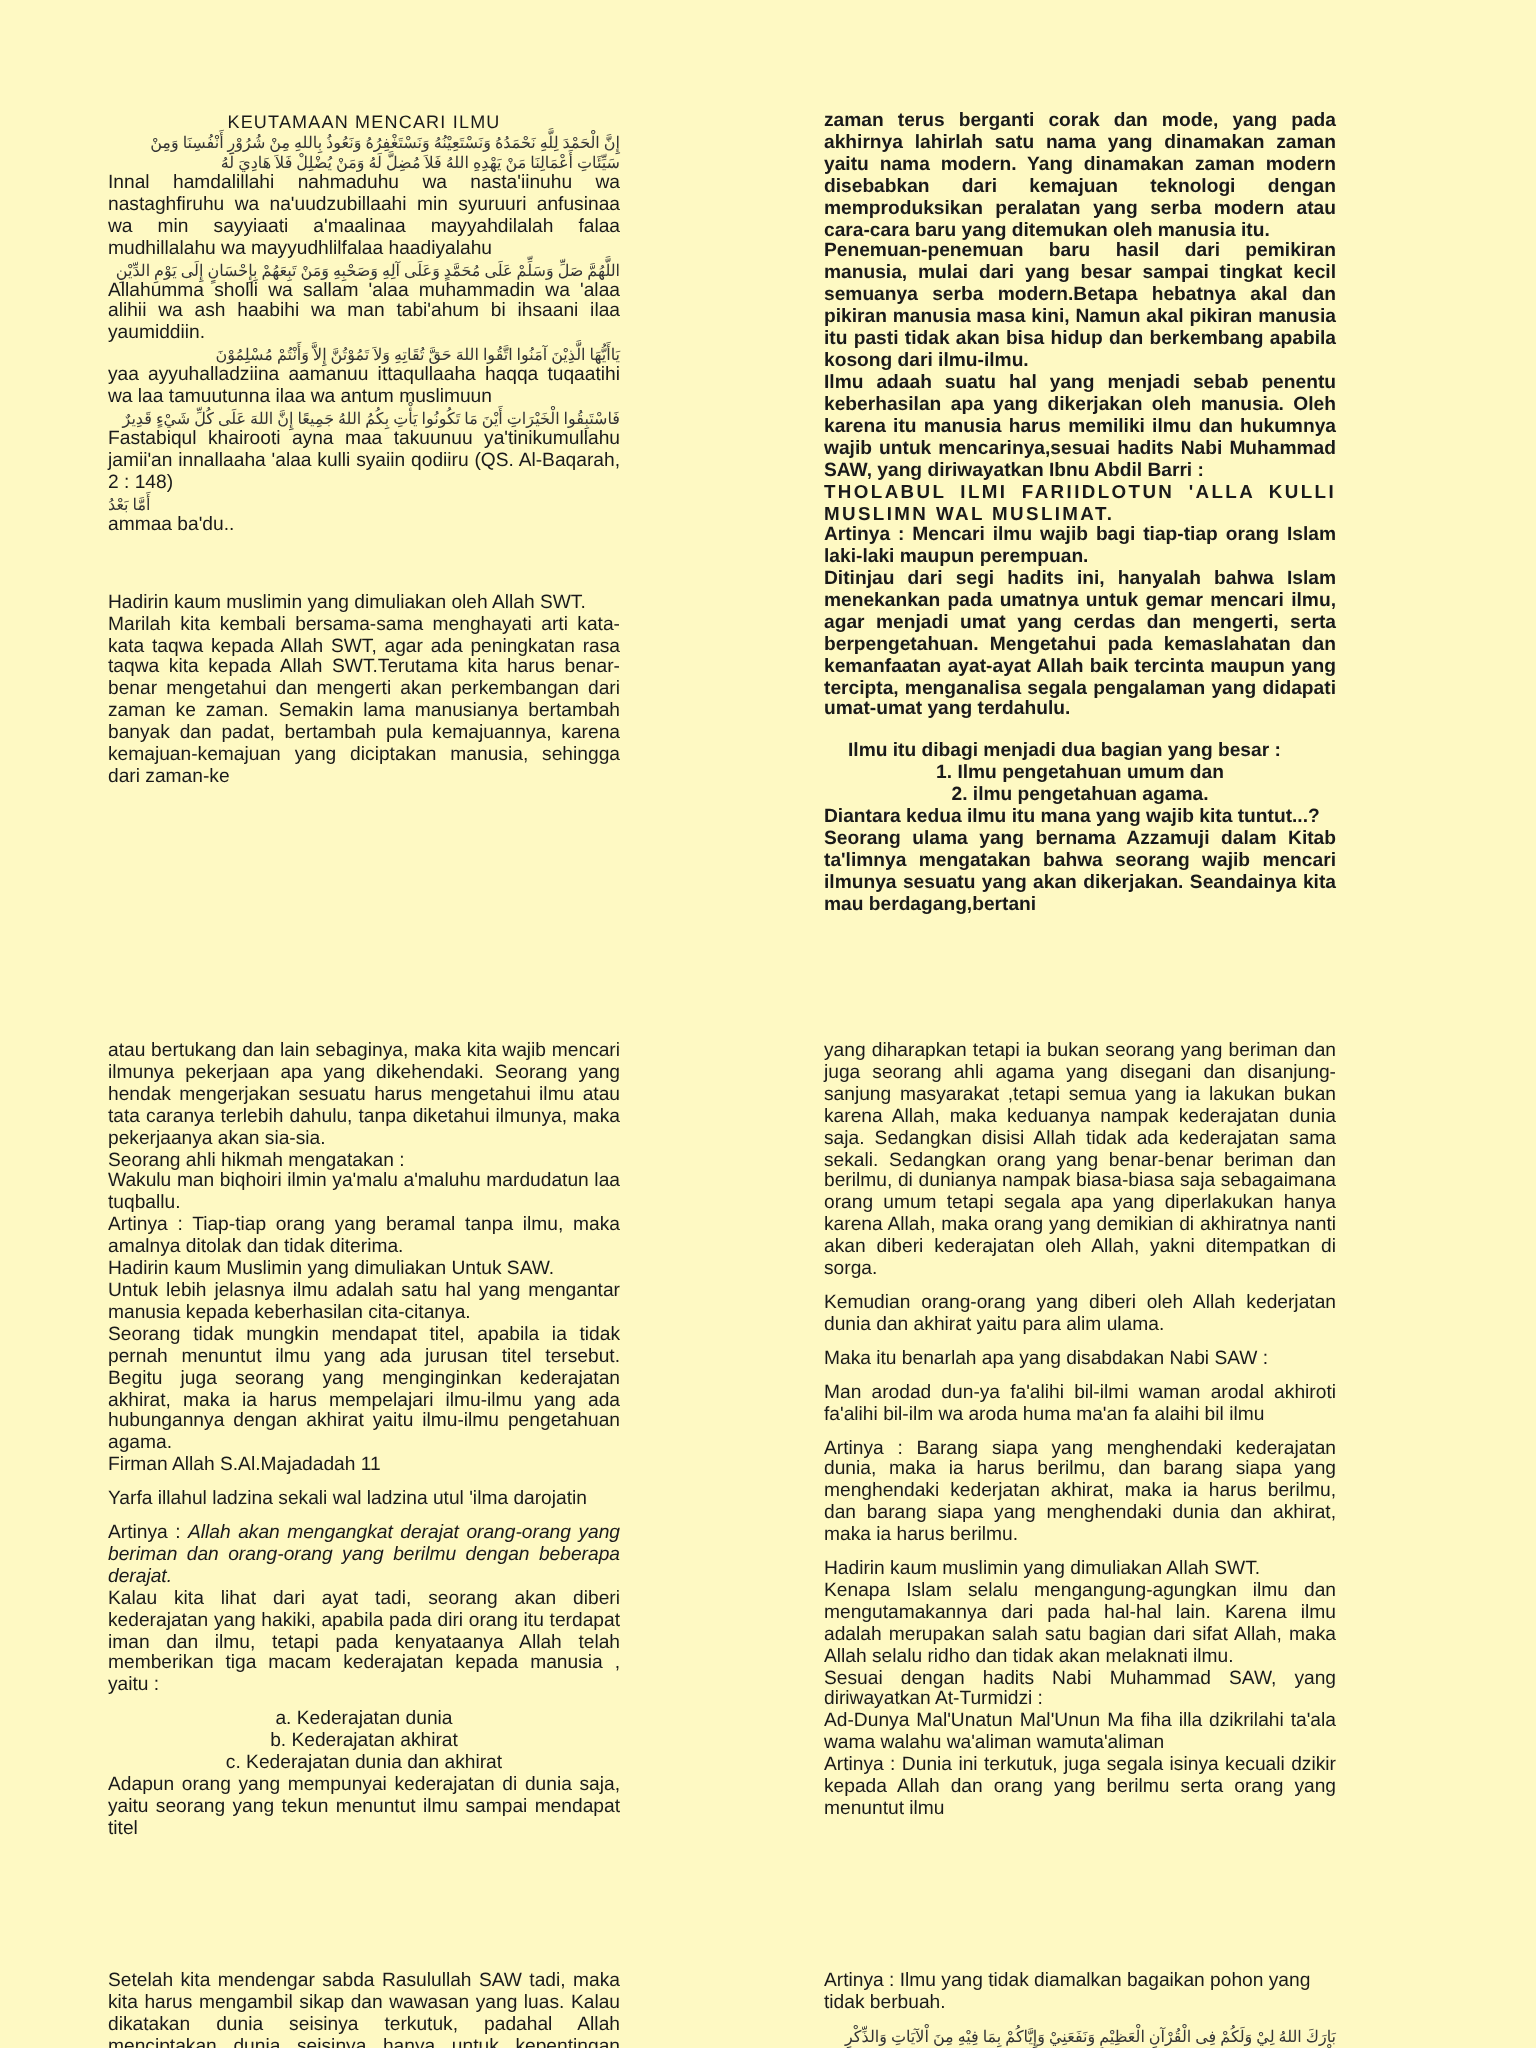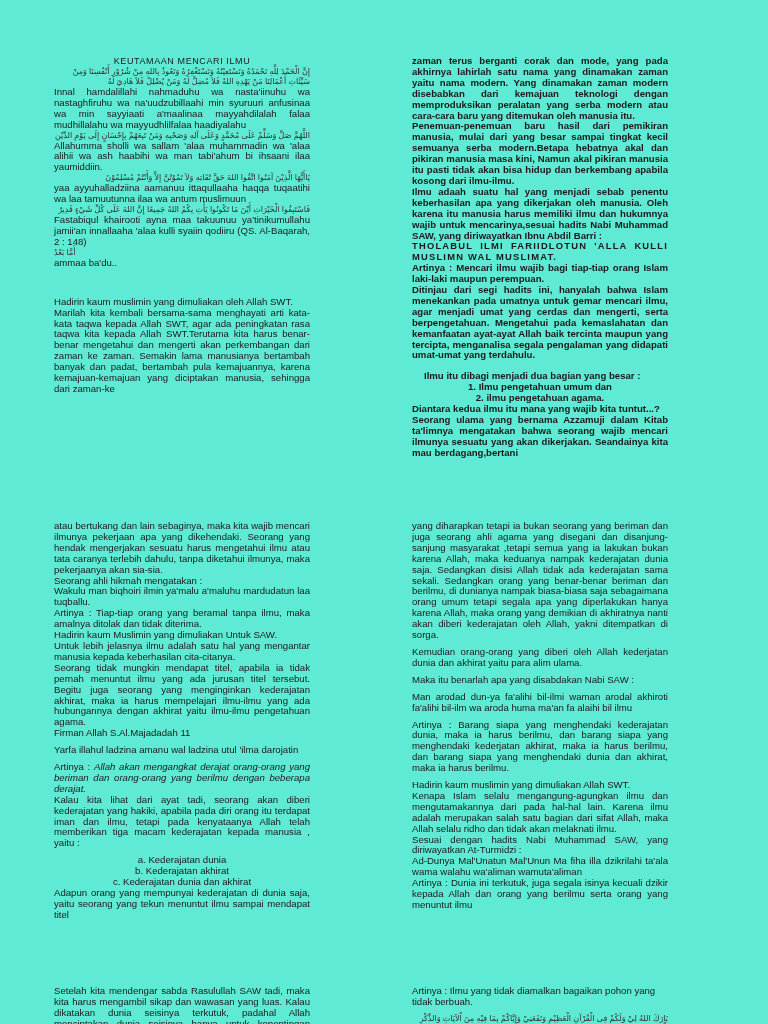--- a/index.html
+++ b/index.html
@@ -13,21 +13,21 @@
       position: relative;
       overflow: hidden;
       font-family: "Liberation Sans", sans-serif;
       color: #1a1a1a;
     }
     .page {
       position: absolute;
       width: 768px;
       height: 512px;
       left: 0;
-      background: #5eead4;
+      background: #fef9c3;
     }
     .page.p1 { top: 0; }
     .page.p2 { top: 512px; }
     .col {
       position: absolute;
       width: 256px;
       font-size: 9.6px;
       line-height: 10.9px;
       text-align: justify;
     }
@@ -39,21 +39,21 @@
     .col p.gap { margin-top: 6px; }
     .title {
       text-align: center;
       font-size: 9px;
       letter-spacing: 0.6px;
       margin: 0 0 30px 0;
     }
     .arabic {
       direction: rtl;
       text-align: right;
-      font-family: Liberation Sans, sans-serif;
+      font-family: Liberation Serif, serif;
       font-size: 8px;
       line-height: 10px;
       color: #333;
     }
     .caps {
       letter-spacing: 1.2px;
       font-size: 9.4px;
     }
     .ital { font-style: italic; }
     .list p { text-align: center; }
@@ -99,21 +99,21 @@
 <div class="page p2">
   <div class="col left" style="top:9px;">
     <p>atau bertukang dan lain sebaginya, maka kita wajib mencari ilmunya pekerjaan apa yang dikehendaki. Seorang yang hendak mengerjakan sesuatu harus mengetahui ilmu atau tata caranya terlebih dahulu, tanpa diketahui ilmunya, maka pekerjaanya akan sia-sia.</p>
     <p class="nojust">Seorang ahli hikmah mengatakan :</p>
     <p>Wakulu man biqhoiri ilmin ya'malu a'maluhu mardudatun laa tuqballu.</p>
     <p>Artinya : Tiap-tiap orang yang beramal tanpa ilmu, maka amalnya ditolak dan tidak diterima.</p>
     <p class="nojust">Hadirin kaum Muslimin yang dimuliakan Untuk SAW.</p>
     <p>Untuk lebih jelasnya ilmu adalah satu hal yang mengantar manusia kepada keberhasilan cita-citanya.</p>
     <p>Seorang tidak mungkin mendapat titel, apabila ia tidak pernah menuntut ilmu yang ada jurusan titel tersebut. Begitu juga seorang yang menginginkan kederajatan akhirat, maka ia harus mempelajari ilmu-ilmu yang ada hubungannya dengan akhirat yaitu ilmu-ilmu pengetahuan agama.</p>
     <p class="nojust">Firman Allah S.Al.Majadadah 11</p>
-    <p class="nojust gap">Yarfa illahul ladzina amanu wal ladzina utul 'ilma darojatin</p>
+    <p class="nojust gap">Yarfa illahul ladzina sekali wal ladzina utul 'ilma darojatin</p>
     <p class="gap"><span>Artinya : </span><span class="ital">Allah akan mengangkat derajat orang-orang yang beriman dan orang-orang yang berilmu dengan beberapa derajat.</span></p>
     <p>Kalau kita lihat dari ayat tadi, seorang akan diberi kederajatan yang hakiki, apabila pada diri orang itu terdapat iman dan ilmu, tetapi pada kenyataanya Allah telah memberikan tiga macam kederajatan kepada manusia , yaitu :</p>
     <div class="list" style="margin-top:6px;">
       <p>a. Kederajatan dunia</p>
       <p>b. Kederajatan akhirat</p>
       <p>c. Kederajatan dunia dan akhirat</p>
     </div>
     <p>Adapun orang yang mempunyai kederajatan di dunia saja, yaitu seorang yang tekun menuntut ilmu sampai mendapat titel</p>
   </div>
 

